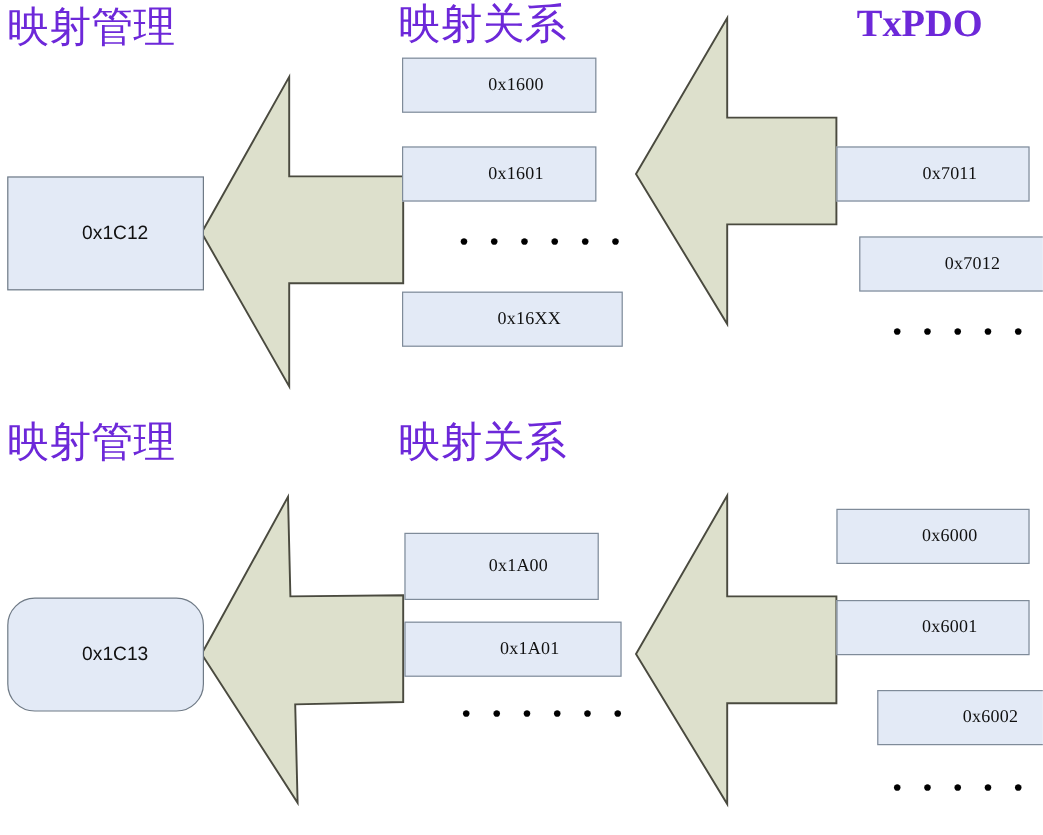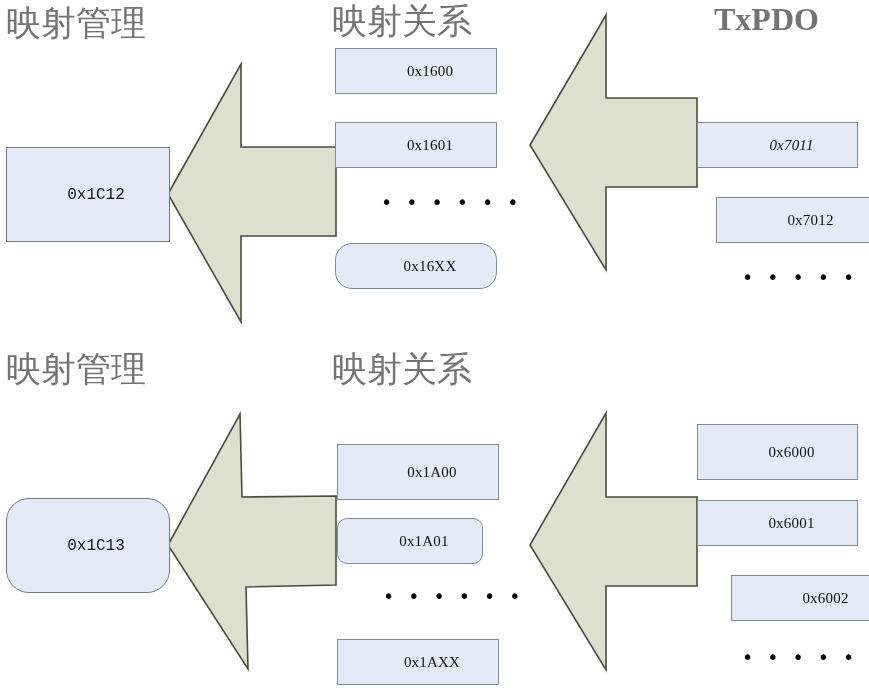--- a/index.html
+++ b/index.html
@@ -27,21 +27,21 @@
     position: absolute;
     left: 0;
     top: 0;
     width: 869px;
     height: 696px;
     pointer-events: none;
   }
 
   .heading {
     position: absolute;
-    color: #737373;
+    color: #6d28d9;
     white-space: nowrap;
     line-height: 1;
   }
   .heading.cn {
     font-family: "DejaVu Serif", "Liberation Serif", serif;
     font-size: 35px;
     font-weight: 400;
   }
   .heading.en {
     font-family: "Liberation Serif", "DejaVu Serif", serif;
@@ -65,21 +65,21 @@
   }
 
   .big-box {
     position: absolute;
     background: #e3eaf6;
     border: 1.6px solid #6f7a86;
     box-sizing: border-box;
     display: flex;
     align-items: center;
     justify-content: center;
-    font-family: Liberation Mono, monospace;
+    font-family: Liberation Sans, sans-serif;
     font-size: 16px;
     color: #111111;
     padding-left: 16px;
   }
 
   .dots {
     position: absolute;
     color: #000000;
     font-family: "DejaVu Sans", "Liberation Sans", sans-serif;
     font-size: 19px;
@@ -108,36 +108,35 @@
 
   <div class="heading cn" style="left:332px; top:4px;">映射关系</div>
 
   <div class="heading en" style="left:714px; top:3px;">TxPDO</div>
 
   <div class="big-box" style="left:6px; top:147px; width:164px; height:95px;">0x1C12</div>
 
   <div class="obj-box" style="left:335px; top:48px; width:162px; height:46px;">0x1600</div>
   <div class="obj-box" style="left:335px; top:122px; width:162px; height:46px;">0x1601</div>
   <div class="dots" style="left:381px; top:193px;">• • • • • •</div>
-  <div class="obj-box" style="left:335px; top:243px; width:162px; height:46px;border-radius:17px;">0x16XX</div>
+  <div class="obj-box" style="left:335px; top:243px; width:184px; height:46px;">0x16XX</div>
 
-  <div class="obj-box" style="left:697px; top:122px; width:161px; height:46px;font-style:italic;">0x7011</div>
+  <div class="obj-box" style="left:697px; top:122px; width:161px; height:46px;">0x7011</div>
   <div class="obj-box" style="left:697px; top:197px; width:161px; height:46px;margin-left:19px;">0x7012</div>
   <div class="dots" style="left:742px; top:268px;">• • • • • •</div>
 
   <div class="heading cn" style="left:6px; top:352px;">映射管理</div>
 
   <div class="heading cn" style="left:332px; top:352px;">映射关系</div>
 
 
   <div class="big-box" style="left:6px; top:498px; width:164px; height:95px;border-radius:23px;">0x1C13</div>
 
   <div class="obj-box" style="left:337px; top:444px; width:162px; height:56px;">0x1A00</div>
-  <div class="obj-box" style="left:337px; top:518px; width:146px; height:46px;border-radius:10px;">0x1A01</div>
+  <div class="obj-box" style="left:337px; top:518px; width:181px; height:46px;">0x1A01</div>
   <div class="dots" style="left:383px; top:587px;">• • • • • •</div>
-  <div class="obj-box" style="left:337px; top:639px; width:162px; height:46px;">0x1AXX</div>
 
-  <div class="obj-box" style="left:697px; top:424px; width:161px; height:56px;">0x6000</div>
+  <div class="obj-box" style="left:697px; top:424px; width:161px; height:46px;">0x6000</div>
   <div class="obj-box" style="left:697px; top:500px; width:161px; height:46px;">0x6001</div>
   <div class="obj-box" style="left:697px; top:575px; width:161px; height:46px;margin-left:34px;">0x6002</div>
   <div class="dots" style="left:742px; top:648px;">• • • • • •</div>
 
 </div>
 
 </body></html>

